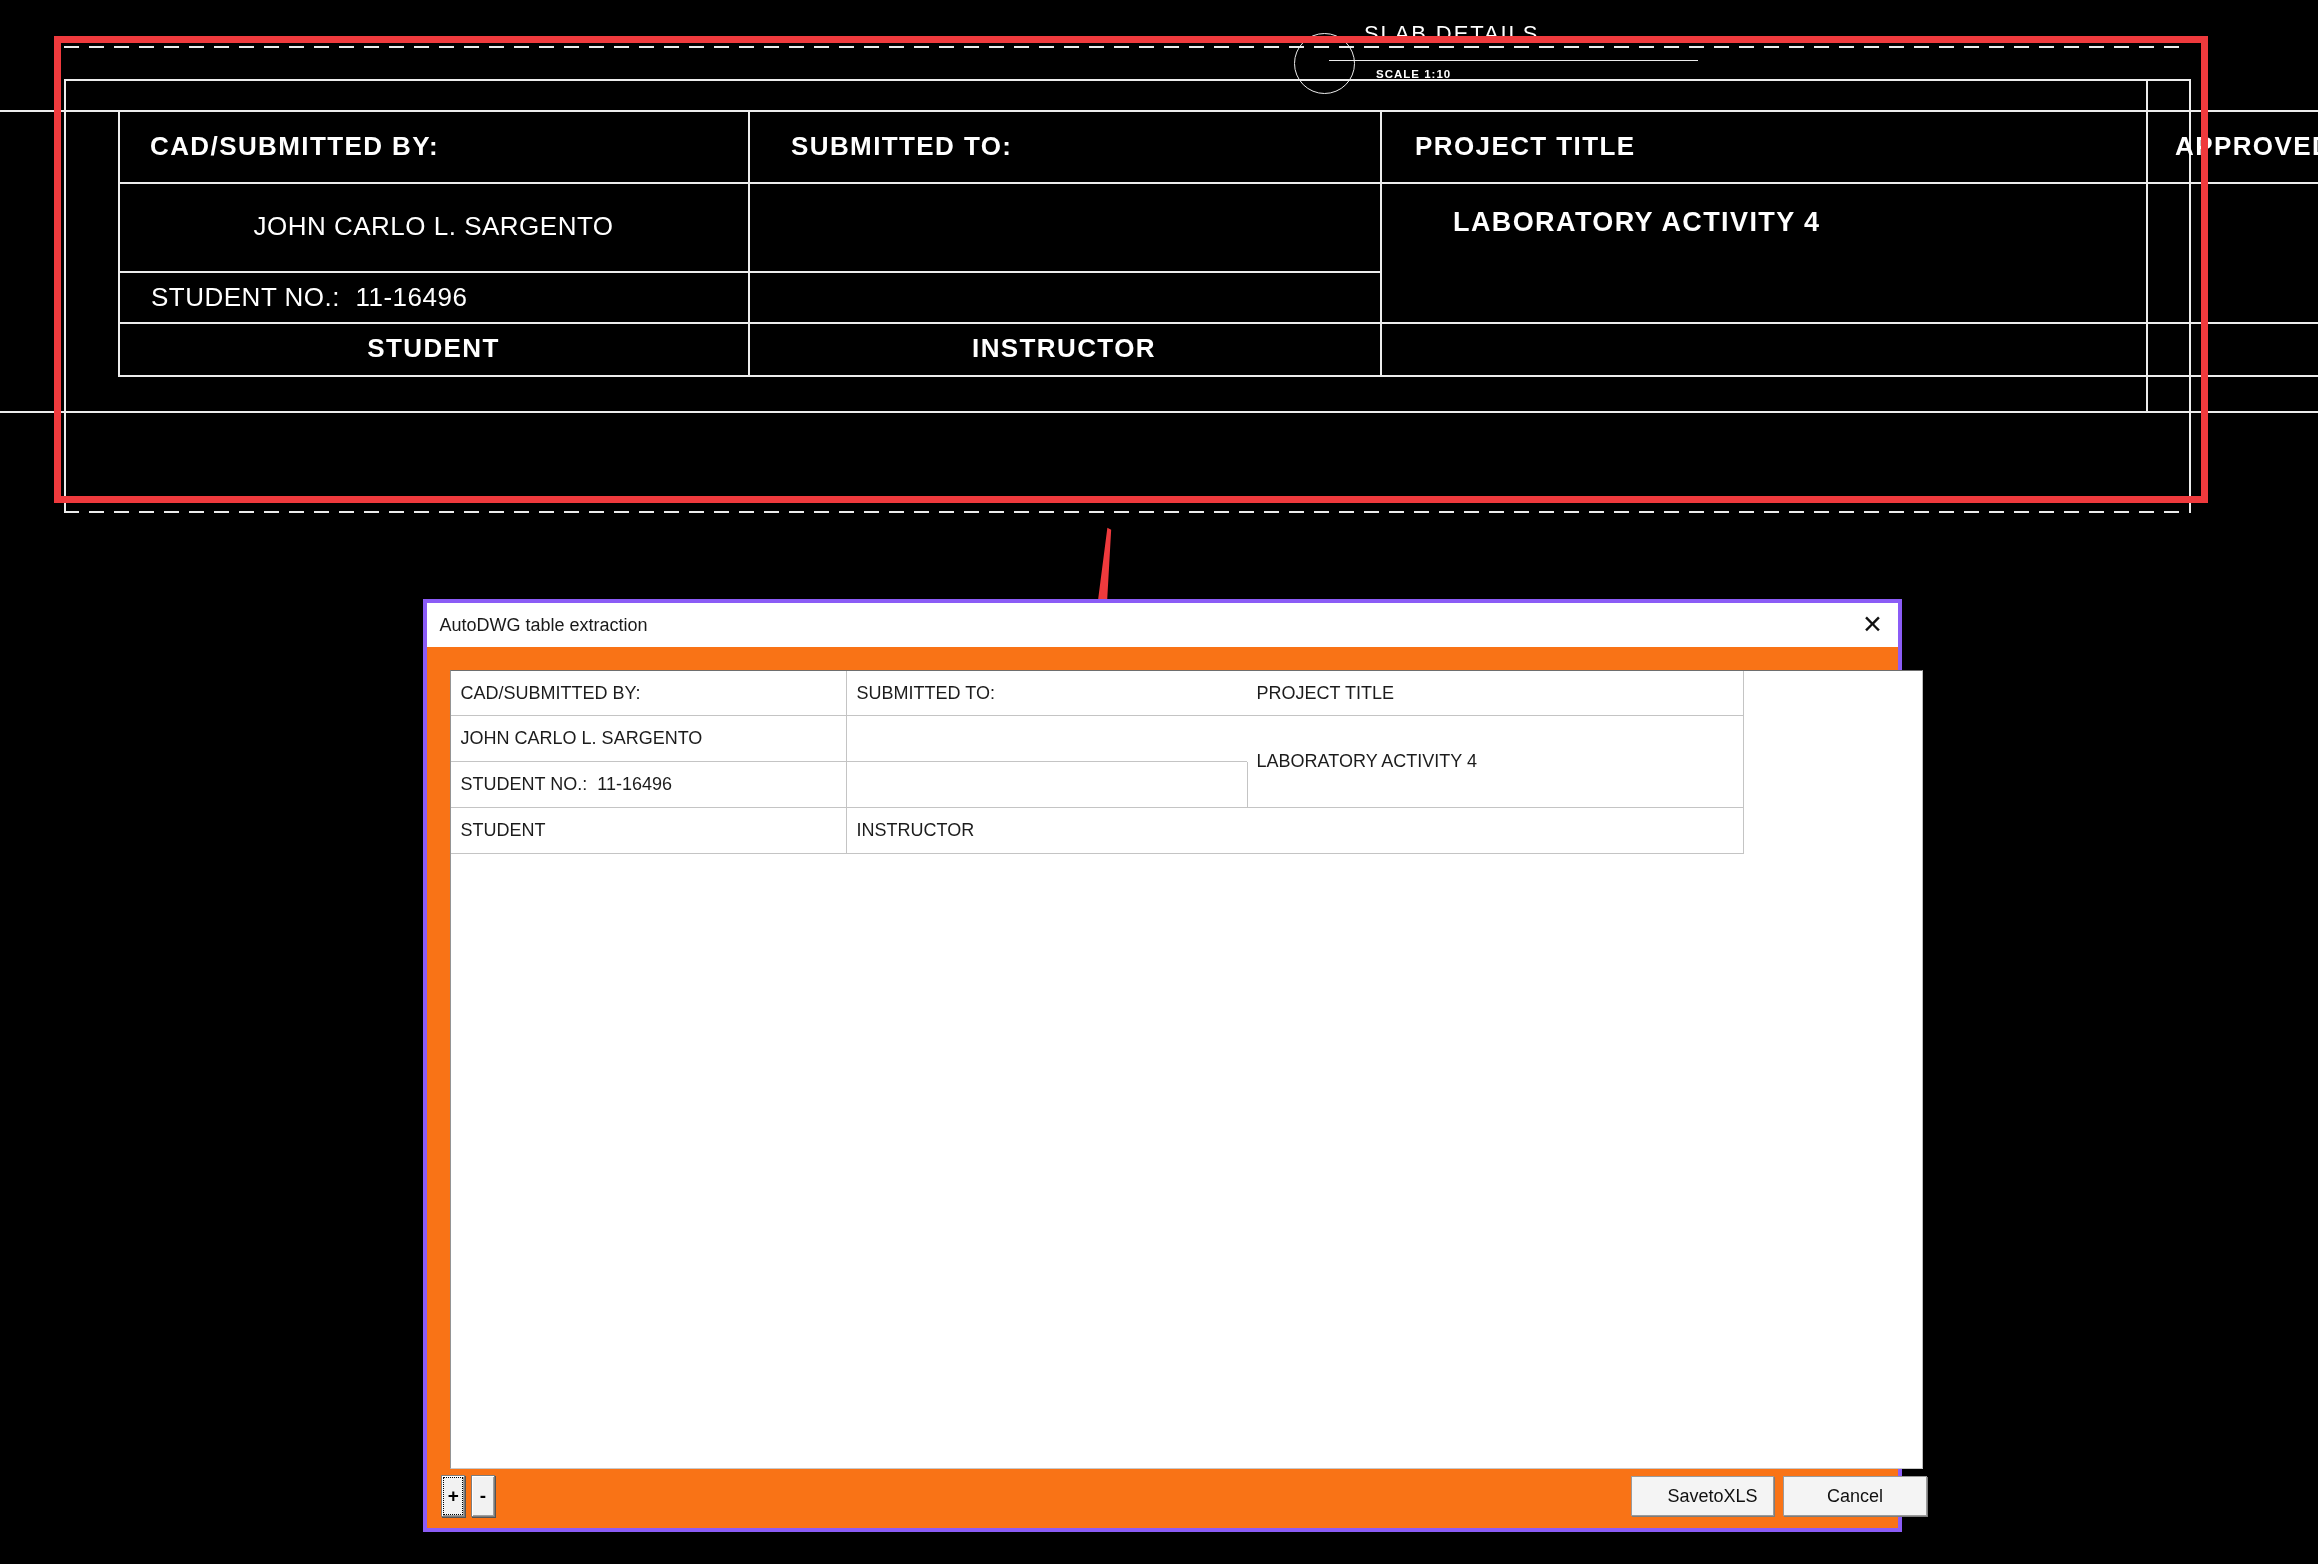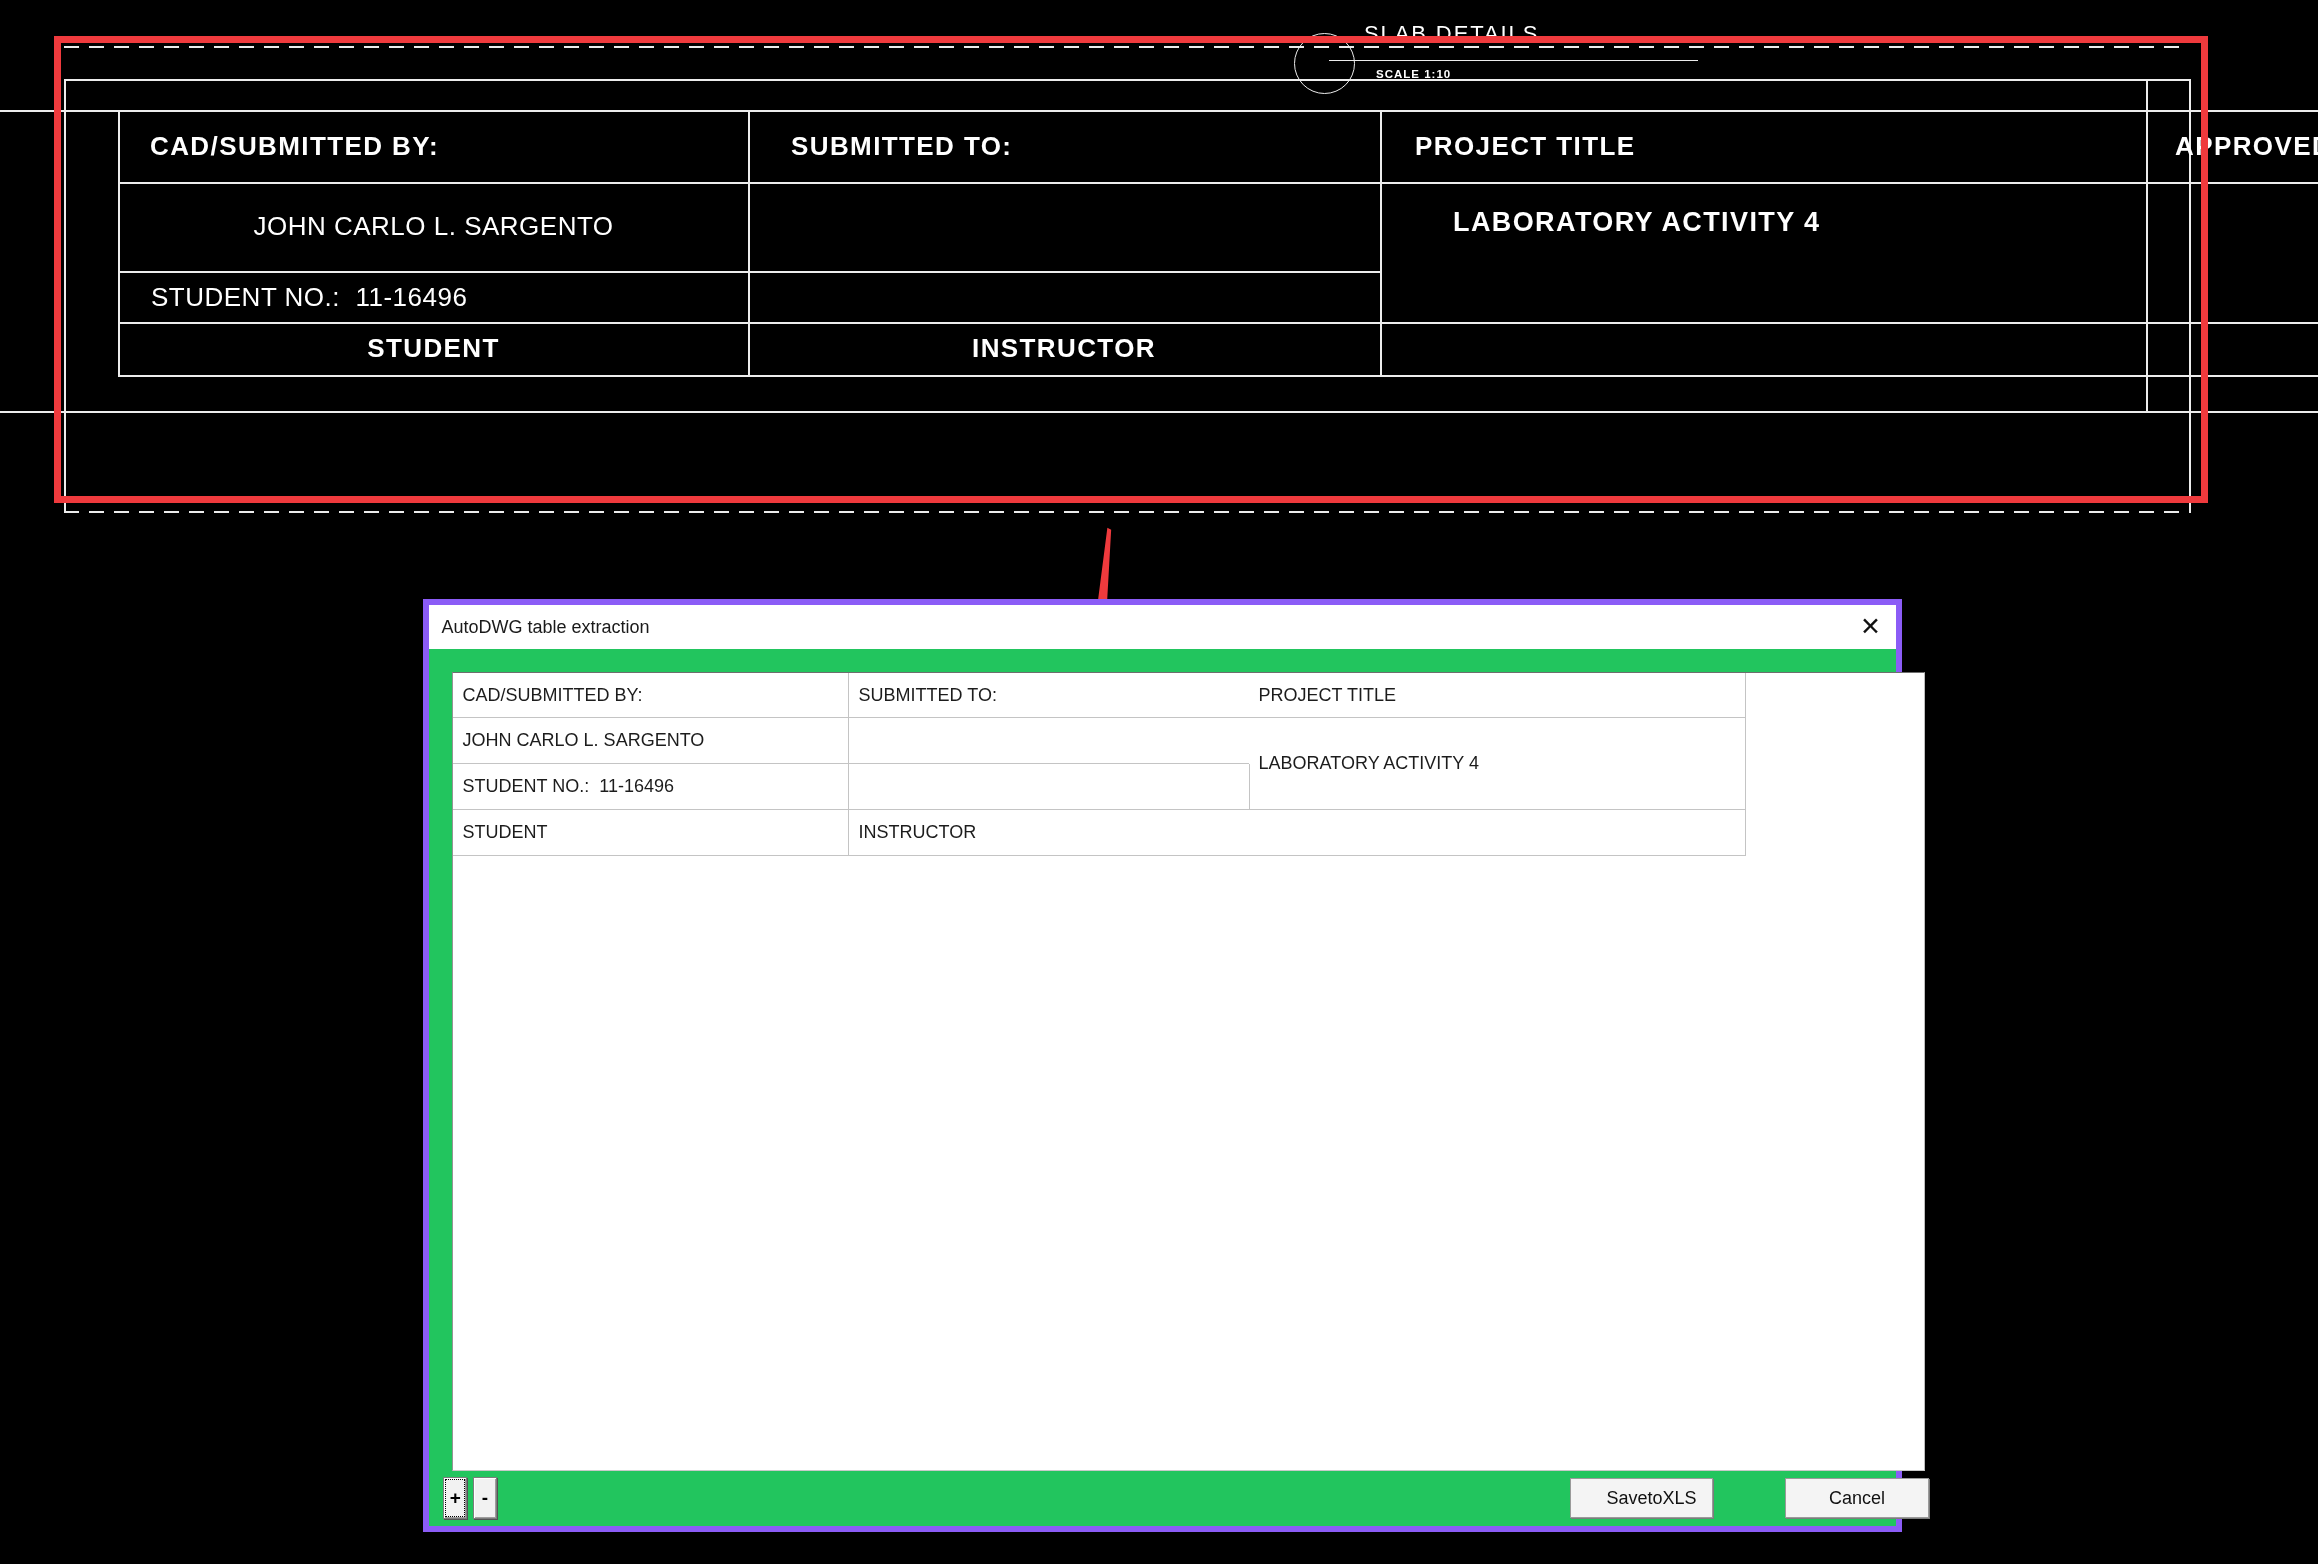--- a/index.html
+++ b/index.html
@@ -20,21 +20,21 @@
   .detail-circle{position:absolute;left:1294px;top:32.5px;width:59px;height:59px;
     border:1.9px solid #ececec;border-radius:50%;z-index:1;}
   .slab-title{position:absolute;left:1364px;top:21px;font-size:22px;letter-spacing:1.9px;color:#fff;z-index:1;}
   .slab-scale{position:absolute;left:1376px;top:68px;font-size:11.5px;font-weight:bold;letter-spacing:1px;color:#fff;z-index:1;}
   
   .red-rect{position:absolute;left:54px;top:36px;width:2154px;height:467px;
     border:7.6px solid #ef3a3d;box-sizing:border-box;z-index:5;}
   .red-arrow{position:absolute;left:1071px;top:524px;z-index:6;}
   
   .dialog{position:absolute;left:423px;top:599px;width:1479px;height:933px;
-    background:#22c55e;border:6px solid #8b5cf6;box-sizing:border-box;z-index:10;}
+    background:#f97316;border:4px solid #8b5cf6;box-sizing:border-box;z-index:10;}
   .dlg-titlebar{position:absolute;left:0;top:0;width:100%;height:44px;background:#fff;}
   .dlg-title{position:absolute;left:12.4px;top:0;height:44px;line-height:44px;
     font-size:18px;color:#1a1a1a;}
   .dlg-close{position:absolute;right:7.6px;top:3.8px;width:36px;height:36px;
     display:flex;align-items:center;justify-content:center;
     font-size:25px;font-weight:300;color:#111;cursor:pointer;}
   .tbl-container{position:absolute;left:23px;top:67px;width:1473px;height:799px;
     background:#fff;box-sizing:border-box;
     border-top:1px solid #6e6e6e;border-left:1px solid #949494;
     border-right:1px solid #bdbdbd;border-bottom:1px solid #c9c9c9;}
@@ -118,16 +118,16 @@
     <div class="cell" style="left:396px;top:91px;width:401px;height:46px;"></div>
 
     <div class="cell" style="left:0;top:137px;width:396px;height:46px;">STUDENT</div>
     <div class="cell" style="left:396px;top:137px;width:401px;height:46px;">INSTRUCTOR</div>
     <div class="cell" style="left:796px;top:137px;width:497px;height:46px;"></div>
   </div>
 
   <div class="mini-btn focused" style="left:14.3px;top:872px;">+</div>
   <div class="mini-btn" style="left:44px;top:872px;">-</div>
 
-  <div class="dlg-btn" style="left:1141px;top:873px;width:143px;padding-left:20px;">SavetoXLS</div>
+  <div class="dlg-btn" style="left:1204px;top:873px;width:143px;padding-left:20px;">SavetoXLS</div>
   <div class="dlg-btn" style="left:1356px;top:873px;width:144px;">Cancel</div>
 </div>
 
 
 </body></html>

